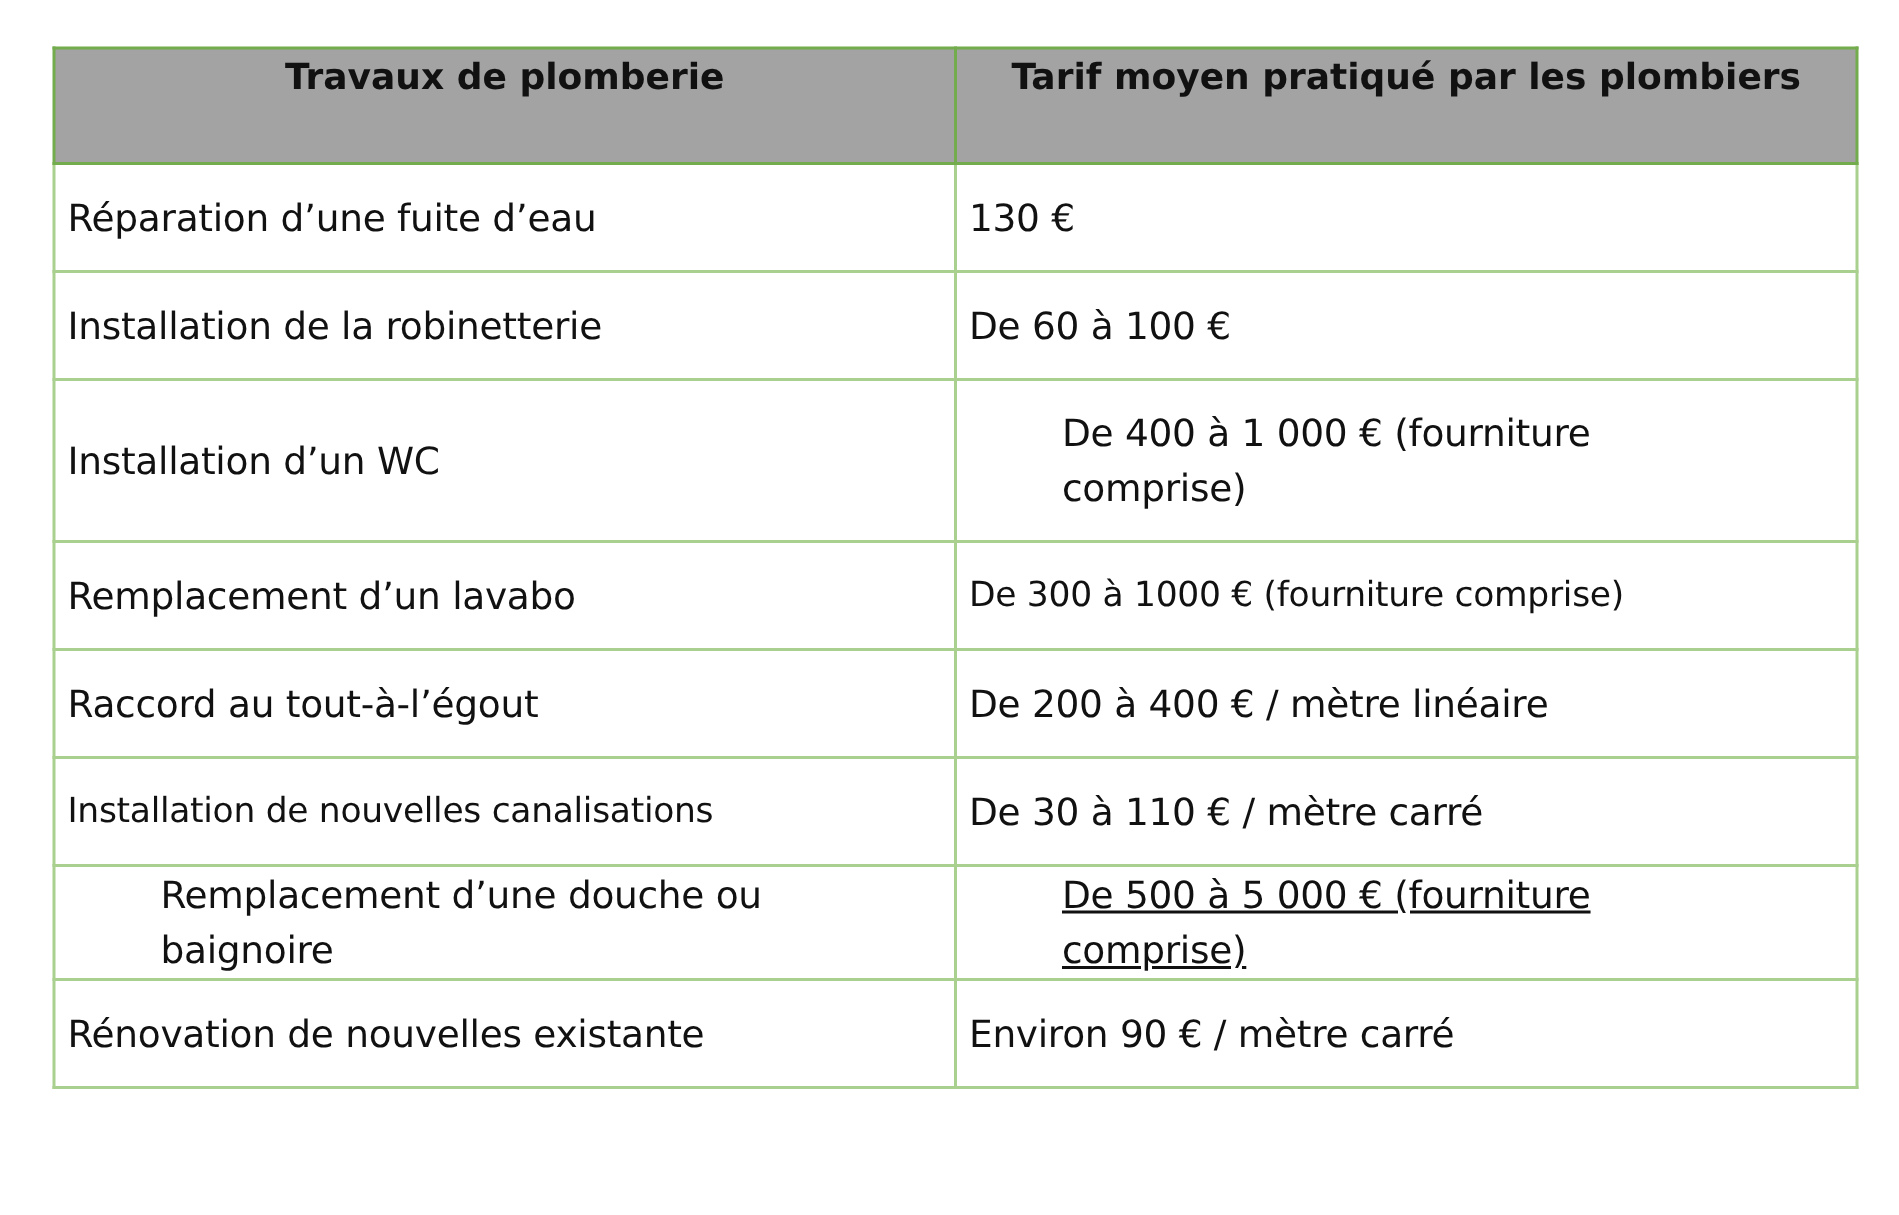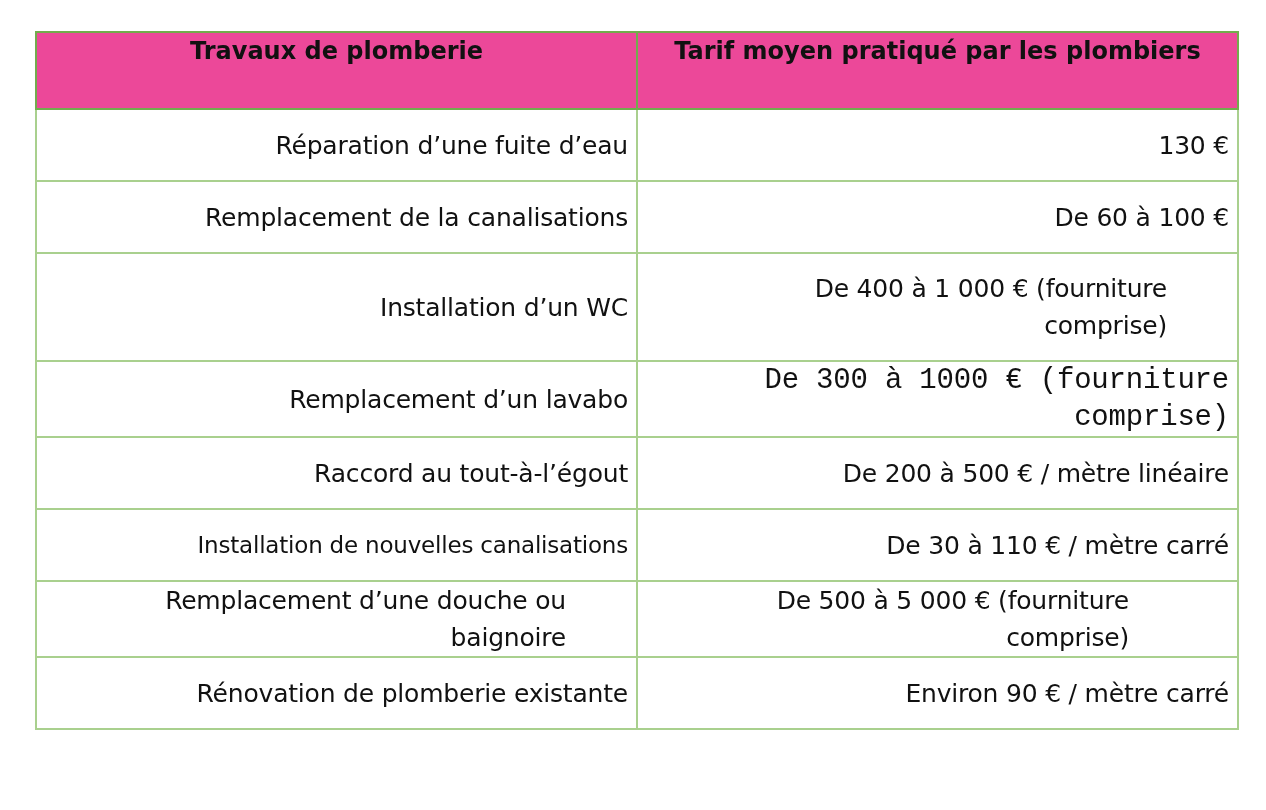--- a/index.html
+++ b/index.html
@@ -1,21 +1,21 @@
 <!DOCTYPE html>
 <html><head>
 <meta charset="utf-8">
 <style>
   html, body { margin: 0; padding: 0; background: #ffffff; }
   body { width: 1266px; height: 810px; position: relative; font-family: "DejaVu Sans", "Liberation Sans", sans-serif; color: #111; }
   .tbl { position: absolute; left: 35px; top: 31px; width: 1202px; border-collapse: collapse; table-layout: fixed; }
   .tbl col.c1 { width: 601px; }
   .tbl col.c2 { width: 601px; }
-  .tbl th { background: #ec4899; color: #111; font-weight: bold; font-size: 24px; line-height: 37px; height: 75px; padding: 0 10px; text-align: center; vertical-align: top; border: 2px solid #72ac4d; }
-  .tbl td { font-size: 25px; line-height: 37px; text-align: right; vertical-align: middle; border: 2px solid #a9d08e; padding: 0 8px; height: 70px; letter-spacing: -0.2px; }
+  .tbl th { background: #a3a3a3; color: #111; font-weight: bold; font-size: 24px; line-height: 37px; height: 75px; padding: 0 10px; text-align: center; vertical-align: top; border: 2px solid #72ac4d; }
+  .tbl td { font-size: 25px; line-height: 37px; text-align: left; vertical-align: middle; border: 2px solid #a9d08e; padding: 0 8px; height: 70px; letter-spacing: -0.2px; }
 </style>
 </head>
 <body>
 
 <table class="tbl">
   <colgroup>
       <col class="c1">
       <col class="c2">
     </colgroup>
   <thead>
@@ -23,41 +23,41 @@
       <th>Travaux de plomberie</th>
       <th>Tarif moyen pratiqué par les plombiers</th>
     </tr>
   </thead>
   <tbody>
     <tr>
       <td>Réparation d’une fuite d’eau</td>
       <td>130 €</td>
     </tr>
     <tr>
-      <td>Remplacement de la canalisations</td>
+      <td>Installation de la robinetterie</td>
       <td>De 60 à 100 €</td>
     </tr>
     <tr>
       <td>Installation d’un WC</td>
       <td style="padding:16px 70px;">De 400 à 1 000 € (fourniture comprise)</td>
     </tr>
     <tr>
       <td>Remplacement d’un lavabo</td>
-      <td style="font-size:29px;font-family:Liberation Mono, monospace;">De 300 à 1000 € (fourniture comprise)</td>
+      <td style="font-size:23px;">De 300 à 1000 € (fourniture comprise)</td>
     </tr>
     <tr>
       <td>Raccord au tout-à-l’égout</td>
-      <td>De 200 à 500 € / mètre linéaire</td>
+      <td>De 200 à 400 € / mètre linéaire</td>
     </tr>
     <tr>
       <td style="font-size:23px;">Installation de nouvelles canalisations</td>
       <td>De 30 à 110 € / mètre carré</td>
     </tr>
     <tr>
       <td style="padding:0 70px;">Remplacement d’une douche ou baignoire</td>
-      <td style="padding:0 108px;">De 500 à 5 000 € (fourniture comprise)</td>
+      <td style="padding:0 70px;text-decoration:underline;">De 500 à 5 000 € (fourniture comprise)</td>
     </tr>
     <tr>
-      <td>Rénovation de plomberie existante</td>
+      <td>Rénovation de nouvelles existante</td>
       <td>Environ 90 € / mètre carré</td>
     </tr>
   </tbody>
 </table>
 
 </body></html>

